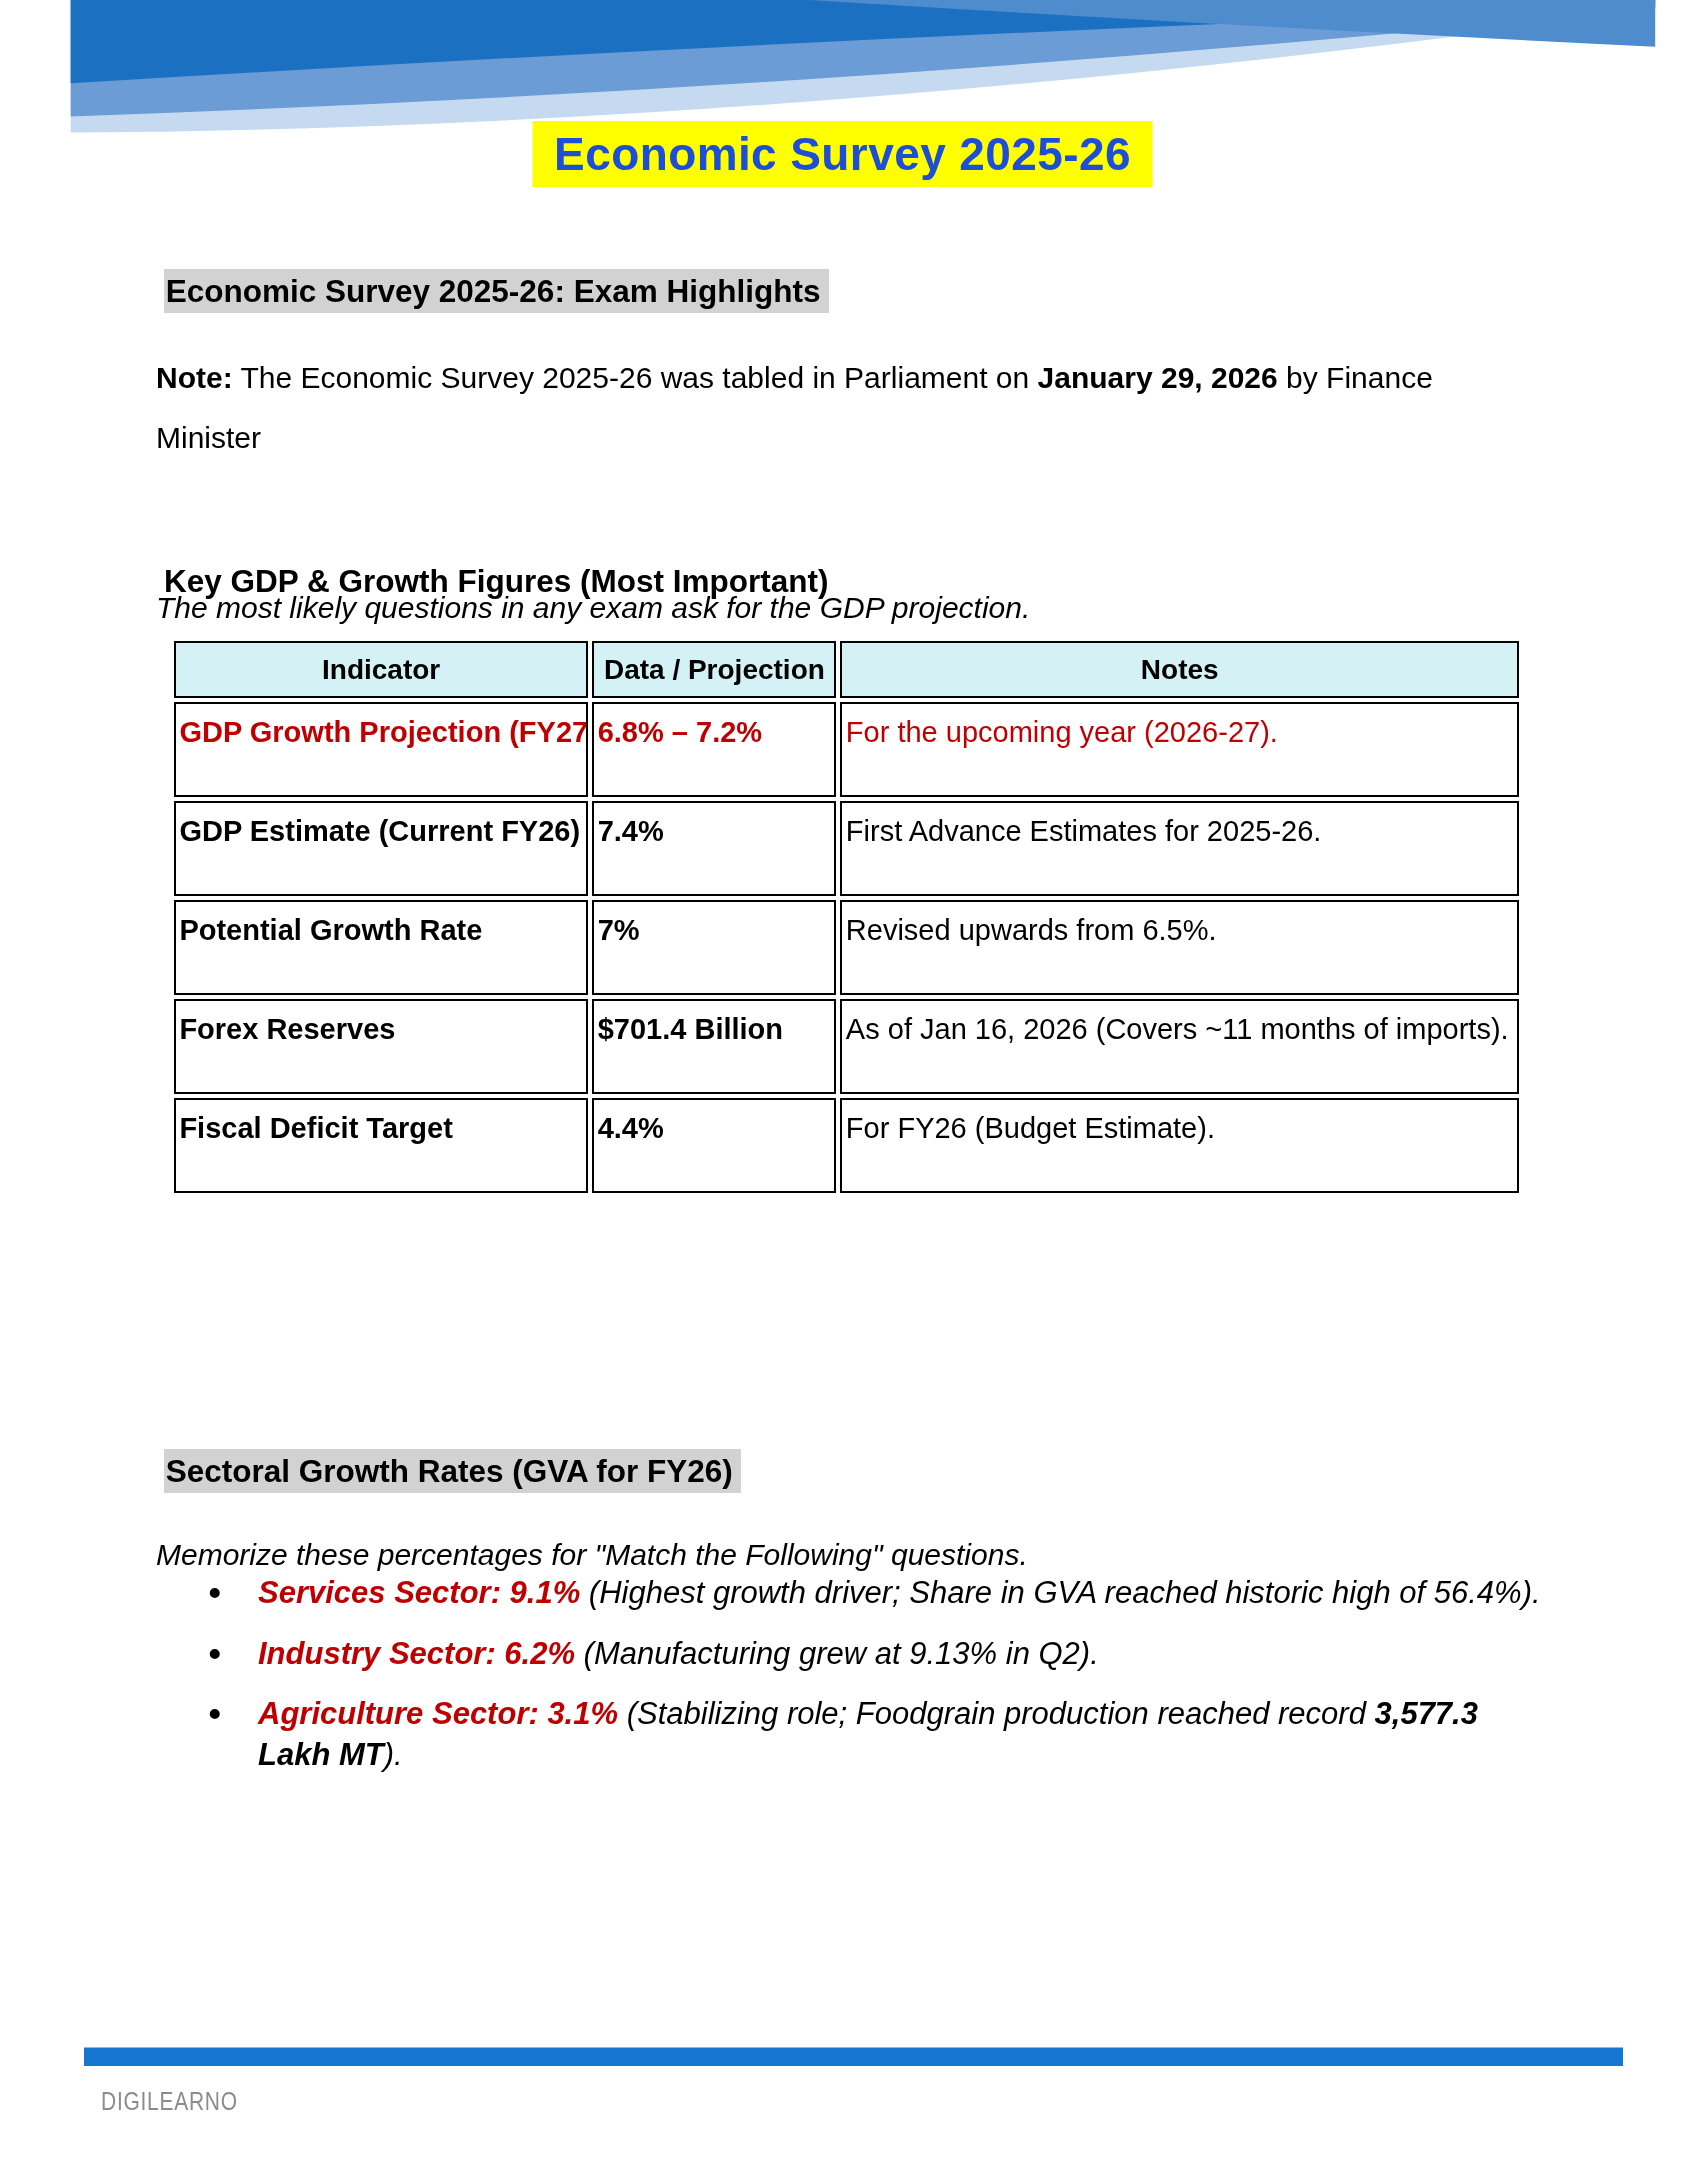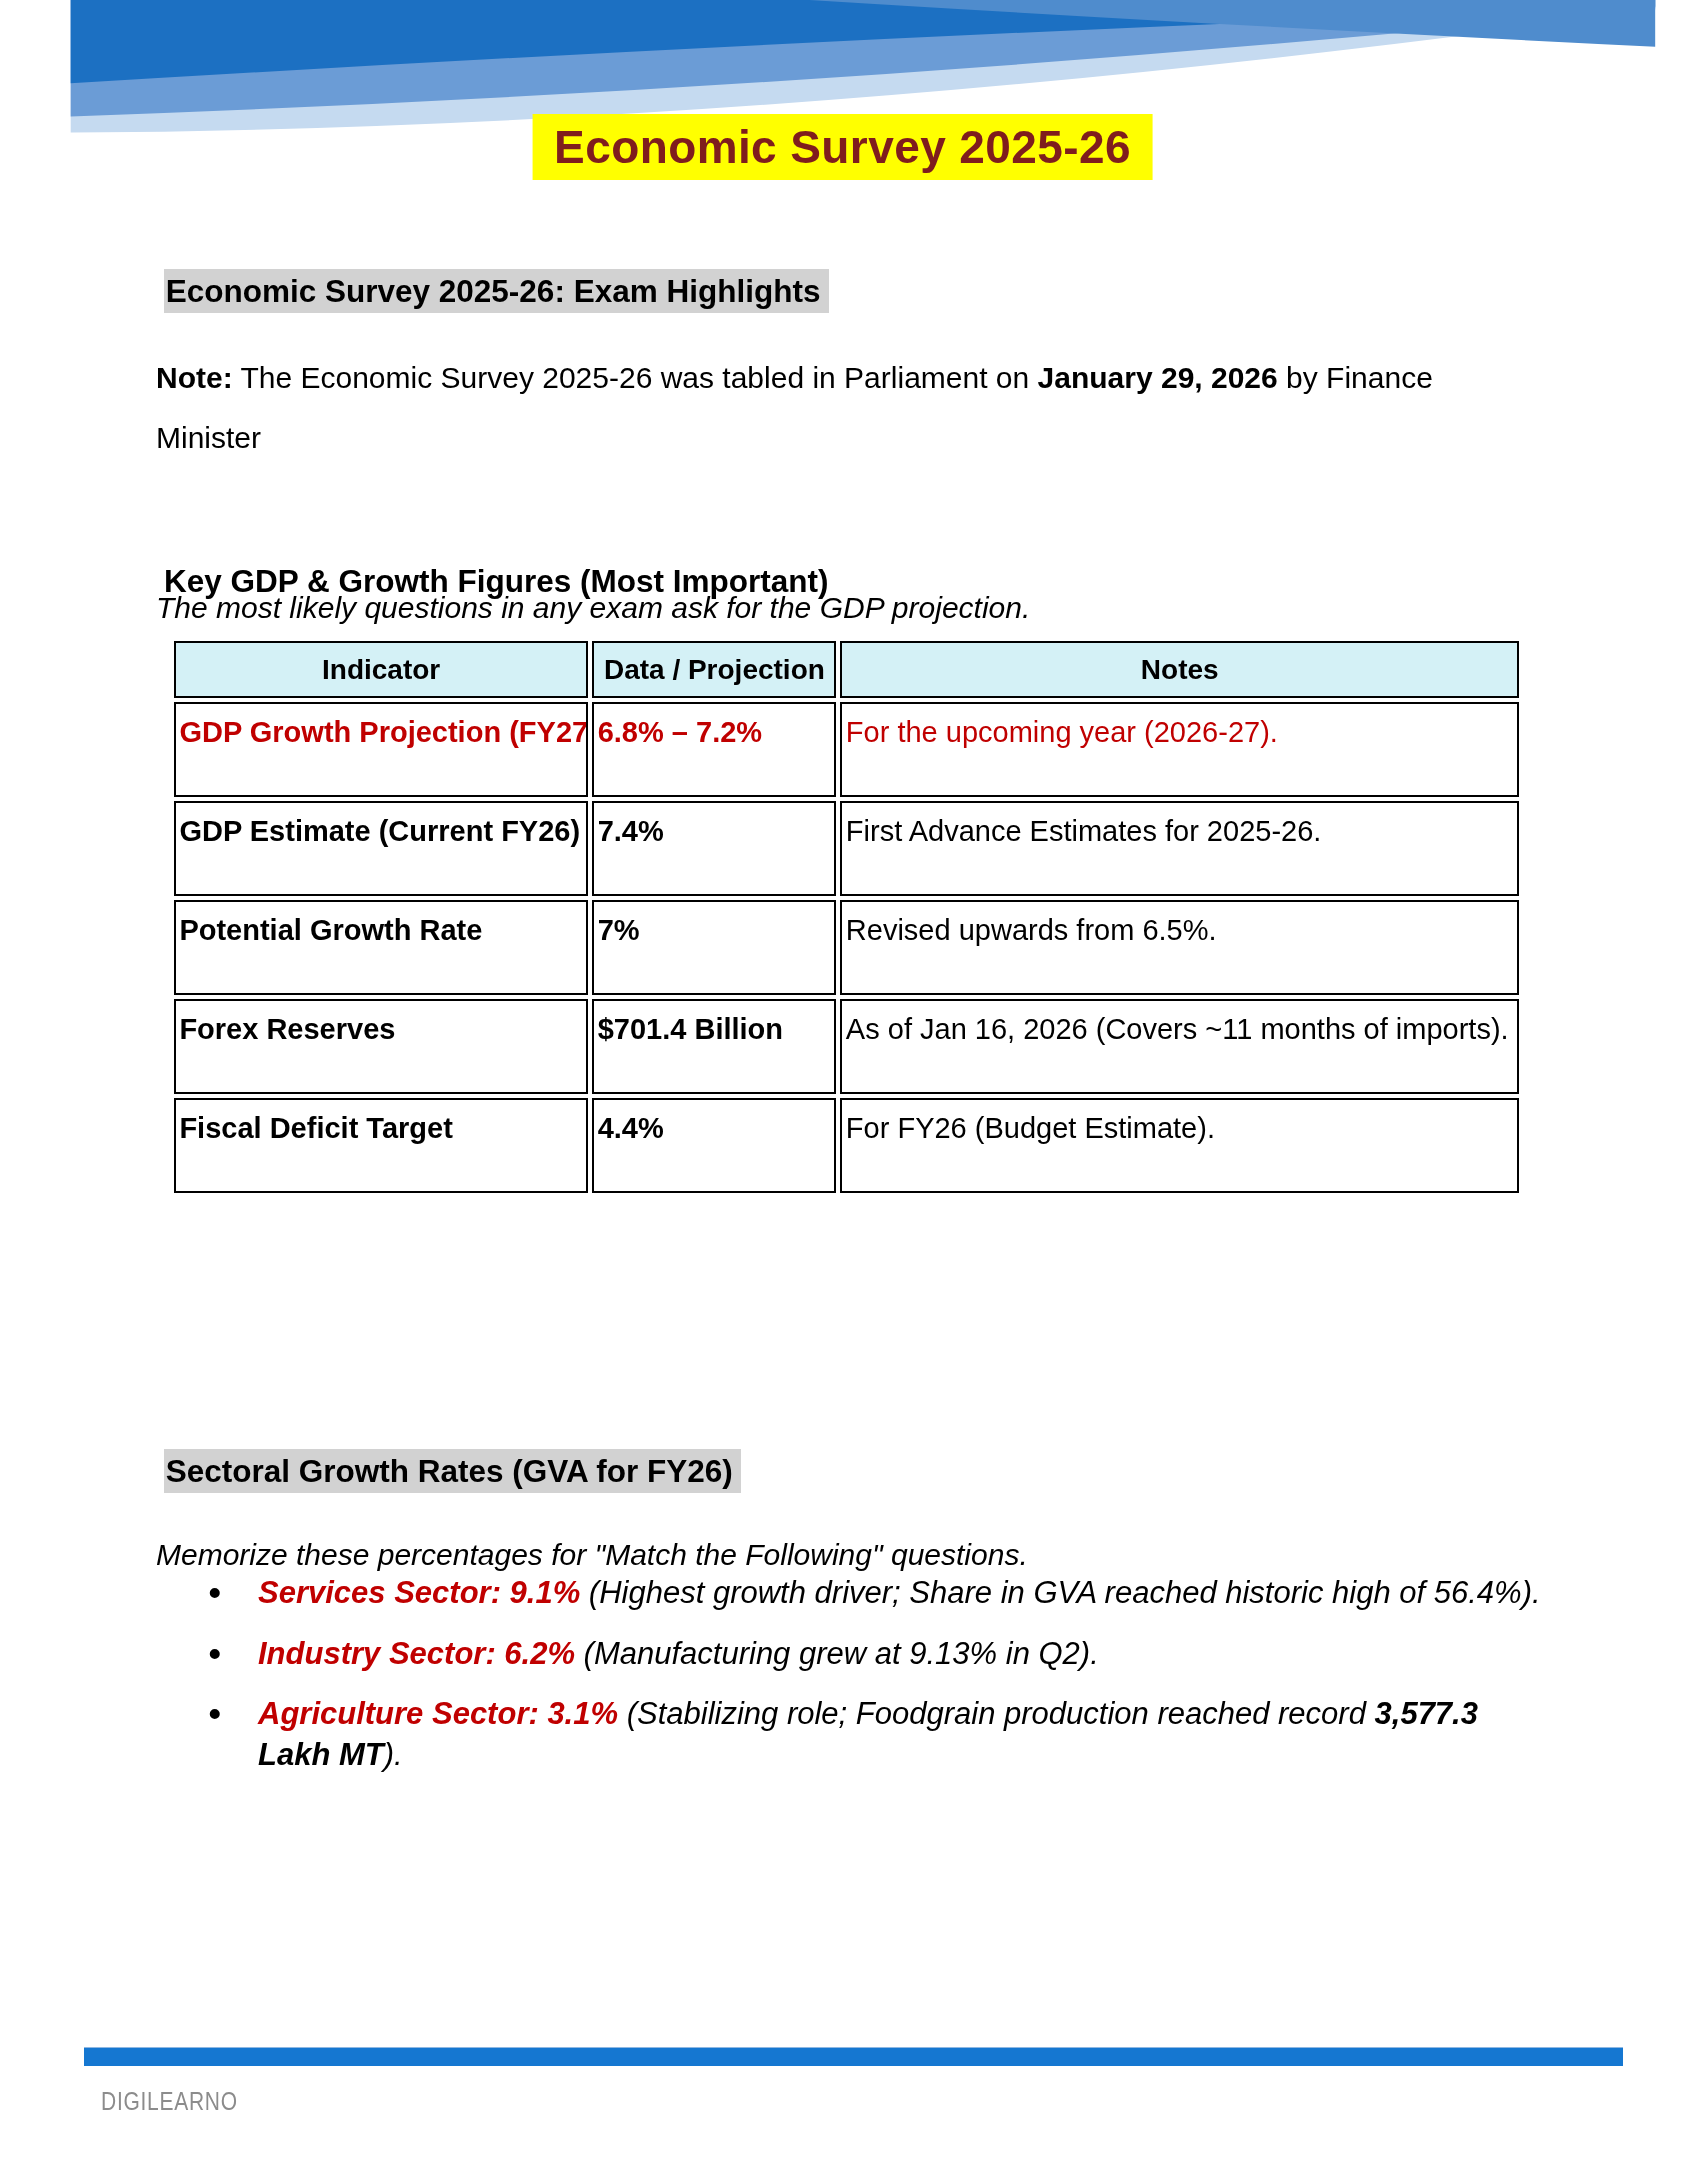--- a/index.html
+++ b/index.html
@@ -4,22 +4,22 @@
 <style>
   html,body{margin:0;padding:0;background:#ffffff;}
   .page{
     position:relative; width:1685px; height:2181px; background:#fff;
     font-family:"Liberation Sans","DejaVu Sans",sans-serif; color:#000; overflow:hidden;
   }
   
   .swoosh{position:absolute;left:0;top:0;width:1685px;height:187px;}
   
   .title-banner{
-    position:absolute; top:114px; left:50%; transform:translateX(-50%);
-    background:var(--hl-yellow,#ffff00); color:#7f1d1d;
+    position:absolute; top:121px; left:50%; transform:translateX(-50%);
+    background:var(--hl-yellow,#ffff00); color:#1d4ed8;
     font-size:46px; font-weight:bold; line-height:66px; padding:0 22px;
     white-space:nowrap; letter-spacing:0.4px;
   }
   
   .h2{
     position:absolute; left:164px; display:inline-block;
     background:var(--hl-gray,#d2d2d2);
     font-size:31.5px; font-weight:bold; line-height:44px; padding:0 8.5px 0 1.7px;
     white-space:nowrap;
   }

